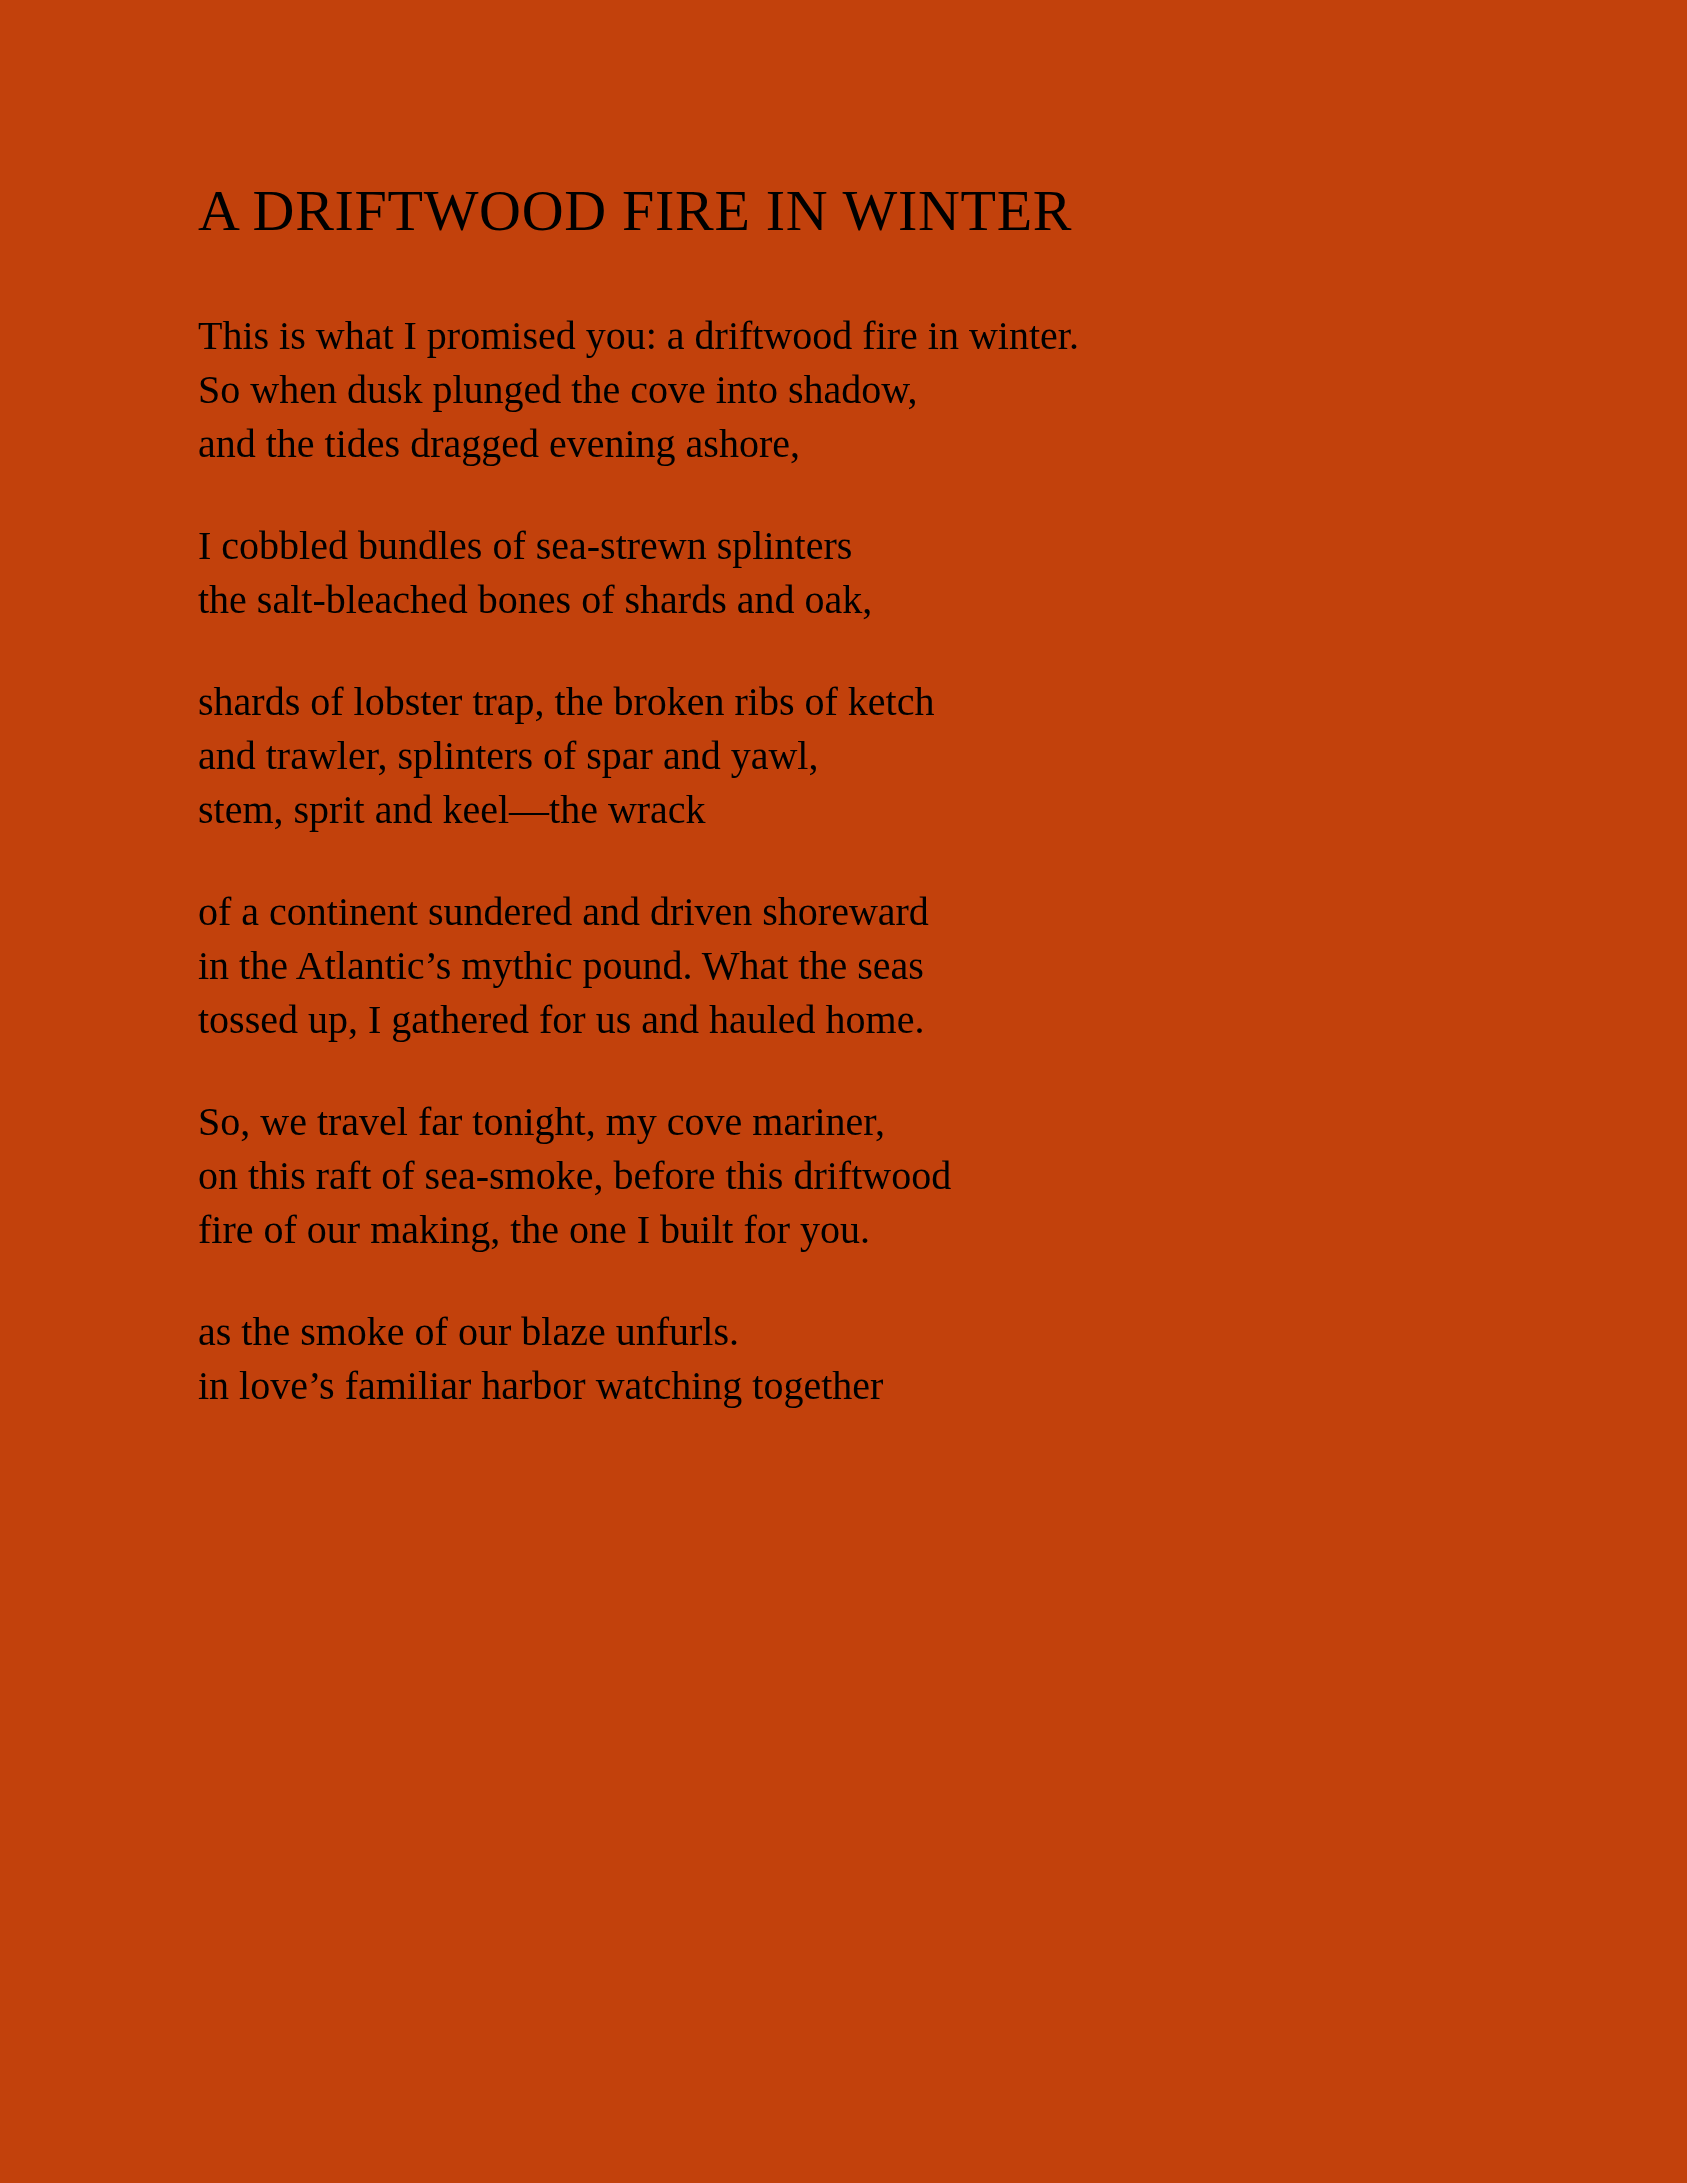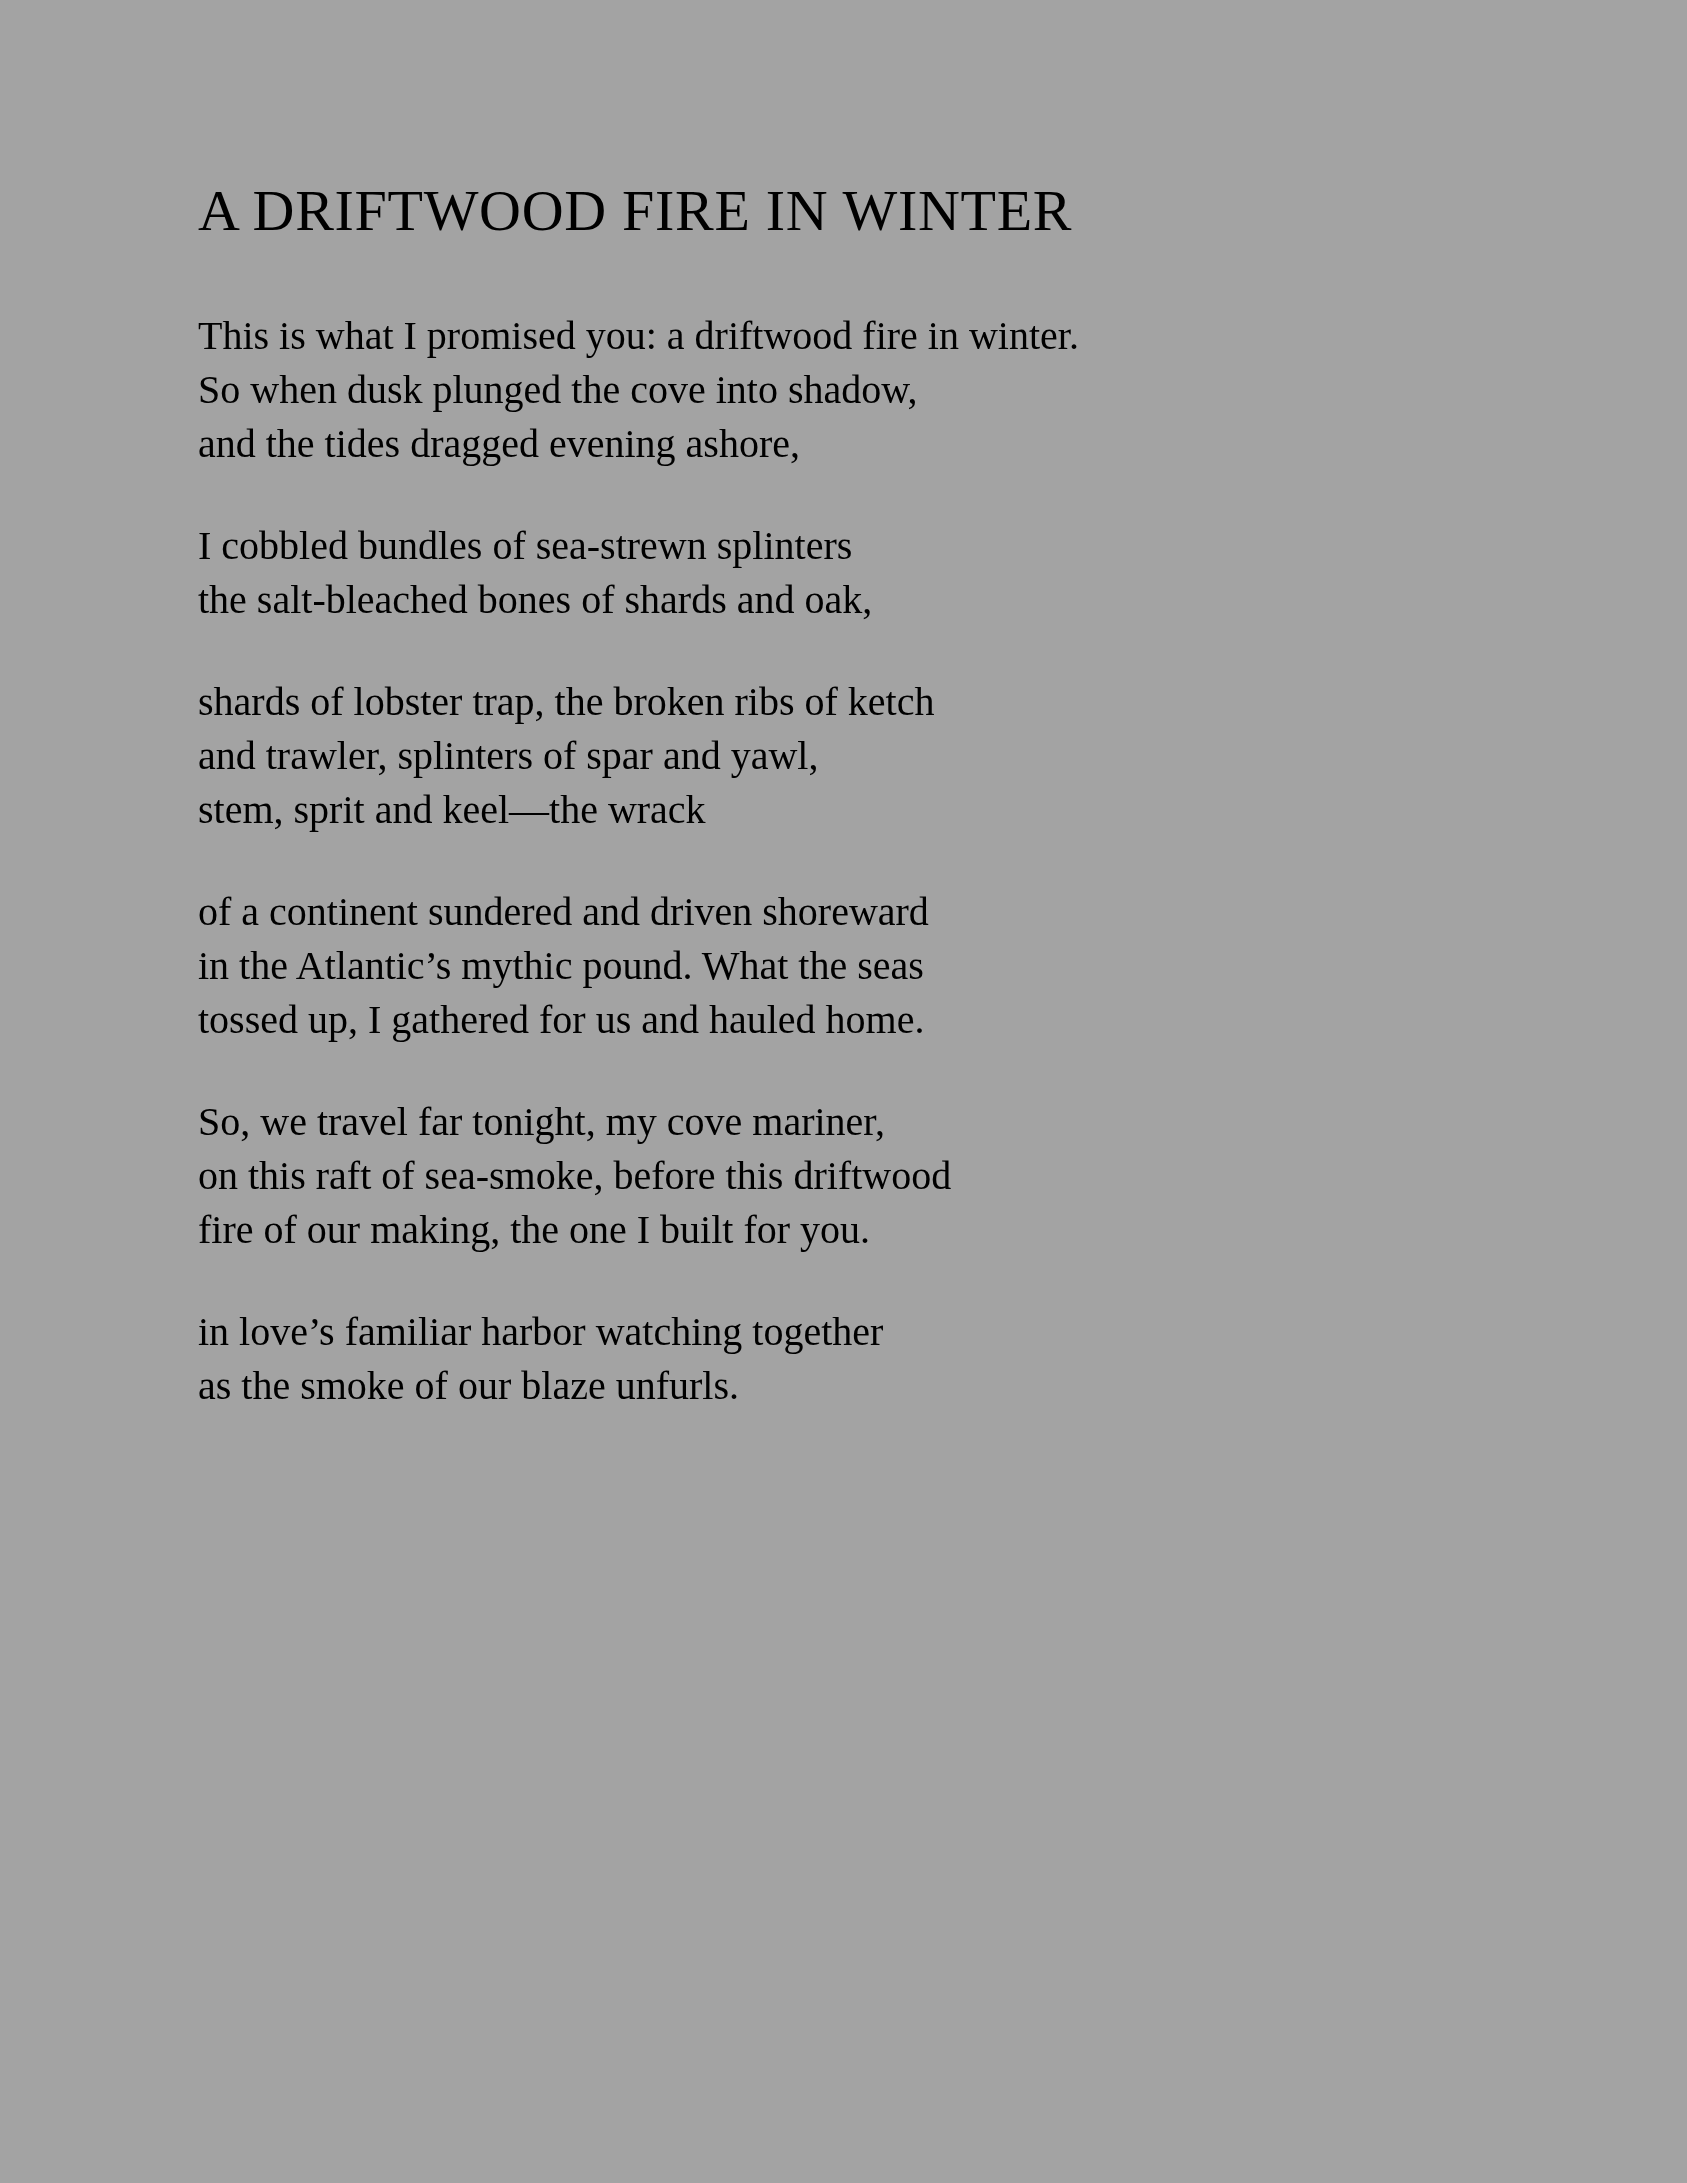--- a/index.html
+++ b/index.html
@@ -3,21 +3,21 @@
 <meta charset="utf-8">
 <style>
   * { margin: 0; padding: 0; box-sizing: border-box; }
   html, body {
     background: #ffffff;
   }
   .page {
     position: relative;
     width: 1687px;
     height: 2183px;
-    background: #a3a3a3;
+    background: #c2410c;
     font-family: "Liberation Serif", "DejaVu Serif", serif;
     color: #000000;
     overflow: hidden;
   }
   .content {
     position: absolute;
     top: 179px;
     left: 198px;
     width: 1125px;
   }
@@ -69,19 +69,19 @@
       <div class="line">tossed up, I gathered for us and hauled home.</div>
     </div>
 
     <div class="stanza">
       <div class="line">So, we travel far tonight, my cove mariner,</div>
       <div class="line">on this raft of sea-smoke, before this driftwood</div>
       <div class="line">fire of our making, the one I built for you.</div>
     </div>
 
     <div class="stanza">
+      <div class="line">as the smoke of our blaze unfurls.</div>
       <div class="line">in love’s familiar harbor watching together</div>
-      <div class="line">as the smoke of our blaze unfurls.</div>
     </div>
 
   </div>
 </div>
 
 
 </body></html>

